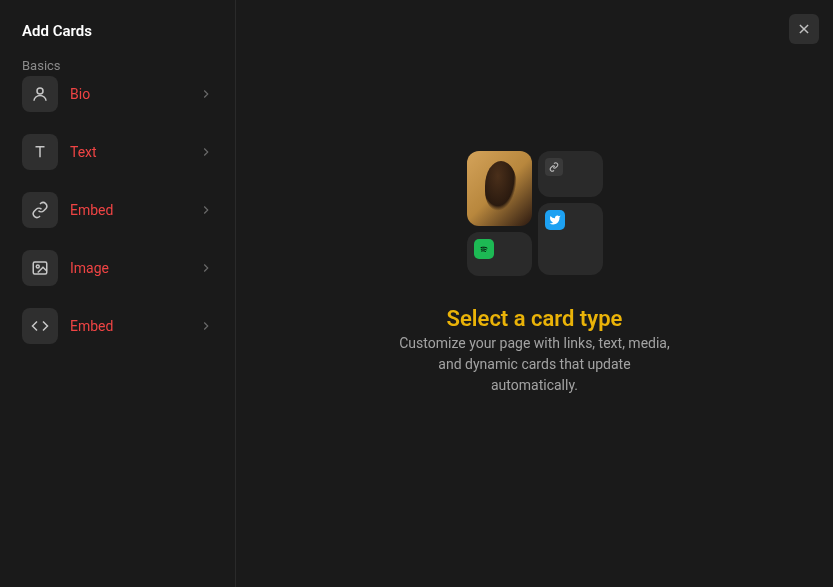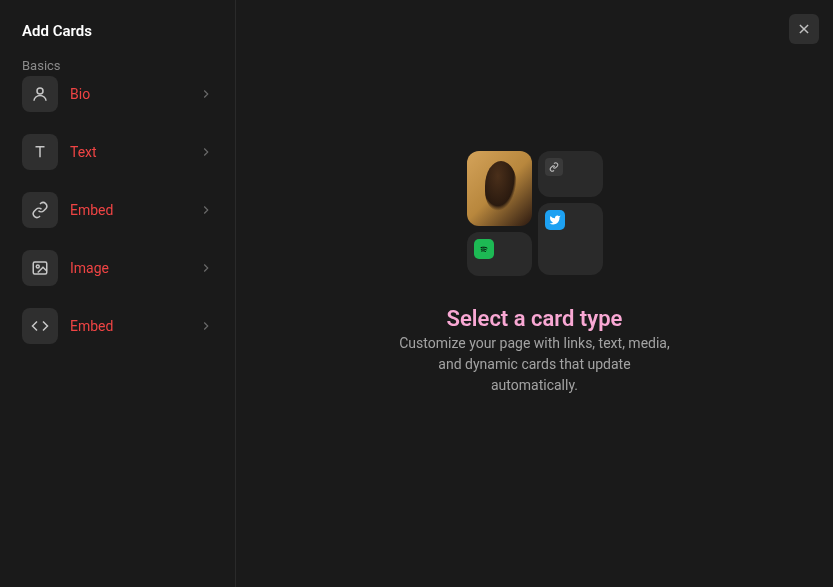--- a/index.html
+++ b/index.html
@@ -194,21 +194,21 @@
       justify-content: center;
     }
     .twitter-icon svg {
       width: 12px;
       height: 12px;
       fill: #ffffff;
     }
     .main-title {
       font-size: 22px;
       font-weight: 600;
-      color: #f9a8d4;
+      color: #eab308;
       margin-bottom: 2px;
       text-align: center;
     }
     .main-description {
       font-size: 14px;
       color: #a3a3a3;
       text-align: center;
       max-width: 280px;
       line-height: 1.5;
     }

